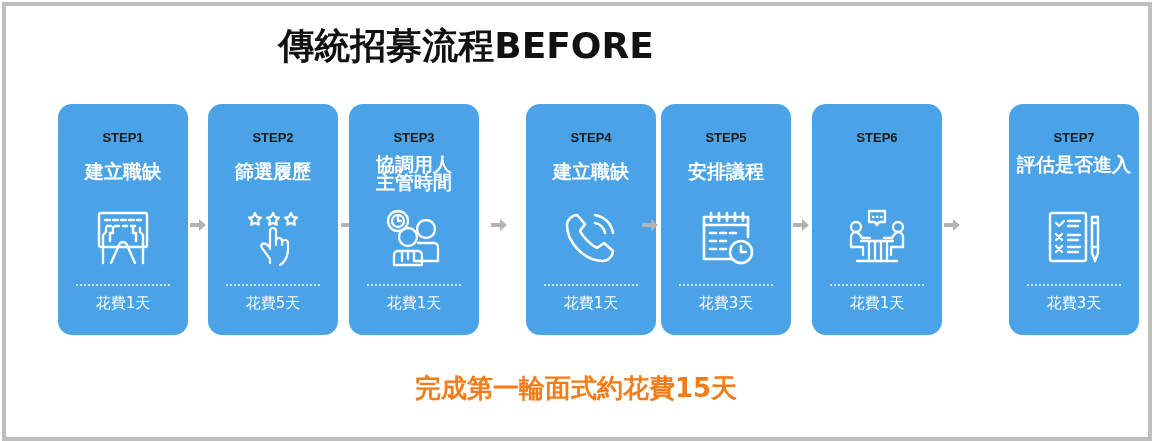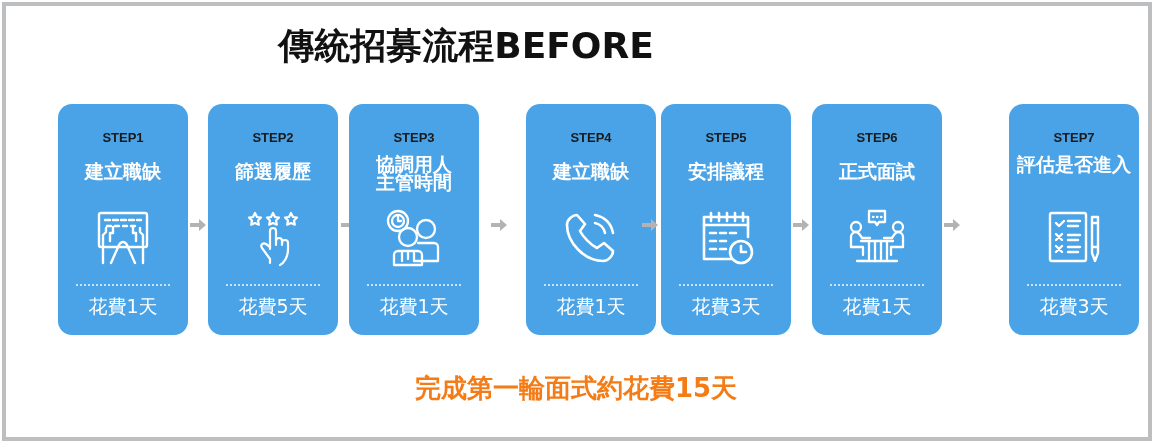--- a/index.html
+++ b/index.html
@@ -12,21 +12,21 @@
   .card { position:absolute; top:104px; width:130px; height:231px; background:#4aa3e6;
           border-radius:14px; color:#fff; }
   .step { position:absolute; top:26px; width:100%; text-align:center; font-family:"Liberation Sans", sans-serif;
           font-weight:bold; font-size:13px; color:#1a1a1a; }
   .label { position:absolute; top:58px; width:100%; text-align:center; font-weight:bold; font-size:19px;
            line-height:18px; color:#fff; }
   .label.two { top:51px; }
   .icon { position:absolute; left:35px; top:103px; width:60px; height:60px; }
   .icon svg { width:60px; height:60px; }
   .dots { position:absolute; left:18px; right:18px; top:180px; border-top:2px dotted rgba(255,255,255,0.7); }
-  .cost { position:absolute; top:190px; width:100%; text-align:center; font-size:19px; color:#fff; }
+  .cost { position:absolute; top:190px; width:100%; text-align:center; font-size:15px; color:#fff; }
   .arrow { position:absolute; top:219px; width:16px; height:12px; }
   .summary { position:absolute; left:0; top:366px; width:1152px; text-align:center; font-size:26px;
              font-weight:bold; color:#f47c17; line-height:44px; }
 </style>
 </head>
 <body>
 
 <div class="frame"></div>
 
 <div class="title">傳統招募流程BEFORE</div>
@@ -134,21 +134,20 @@
   <div class="dots"></div>
   <div class="cost">花費3天</div>
 </div>
 
 <svg class="arrow" style="left:793px" viewBox="0 0 16 12">
     <path d="M0 4h9V0l7 6-7 6V8H0z" fill="#b3b3b3"></path>
   </svg>
 
 <div class="card" style="left:812px">
   <div class="step">STEP6</div>
-  <div class="label">正式面試</div>
   <div class="icon">
     <svg viewBox="0 0 60 60" fill="none" stroke="#fff" stroke-width="2.3" stroke-linecap="round" stroke-linejoin="round">
       <path d="M22 4h16v11h-6l-2 3-2-3h-6z"></path>
       <path d="M26 10h.5M30 10h.5M34 10h.5"></path>
       <circle cx="9" cy="20" r="5"></circle>
       <circle cx="51" cy="20" r="5"></circle>
       <path d="M4 40V30a5 5 0 015-5c3 0 4 3 6 6h8"></path>
       <path d="M56 40V30a5 5 0 00-5-5c-3 0-4 3-6 6h-8"></path>
       <path d="M4 40h12v8M56 40H44v8"></path>
       <path d="M14 34h32"></path>

